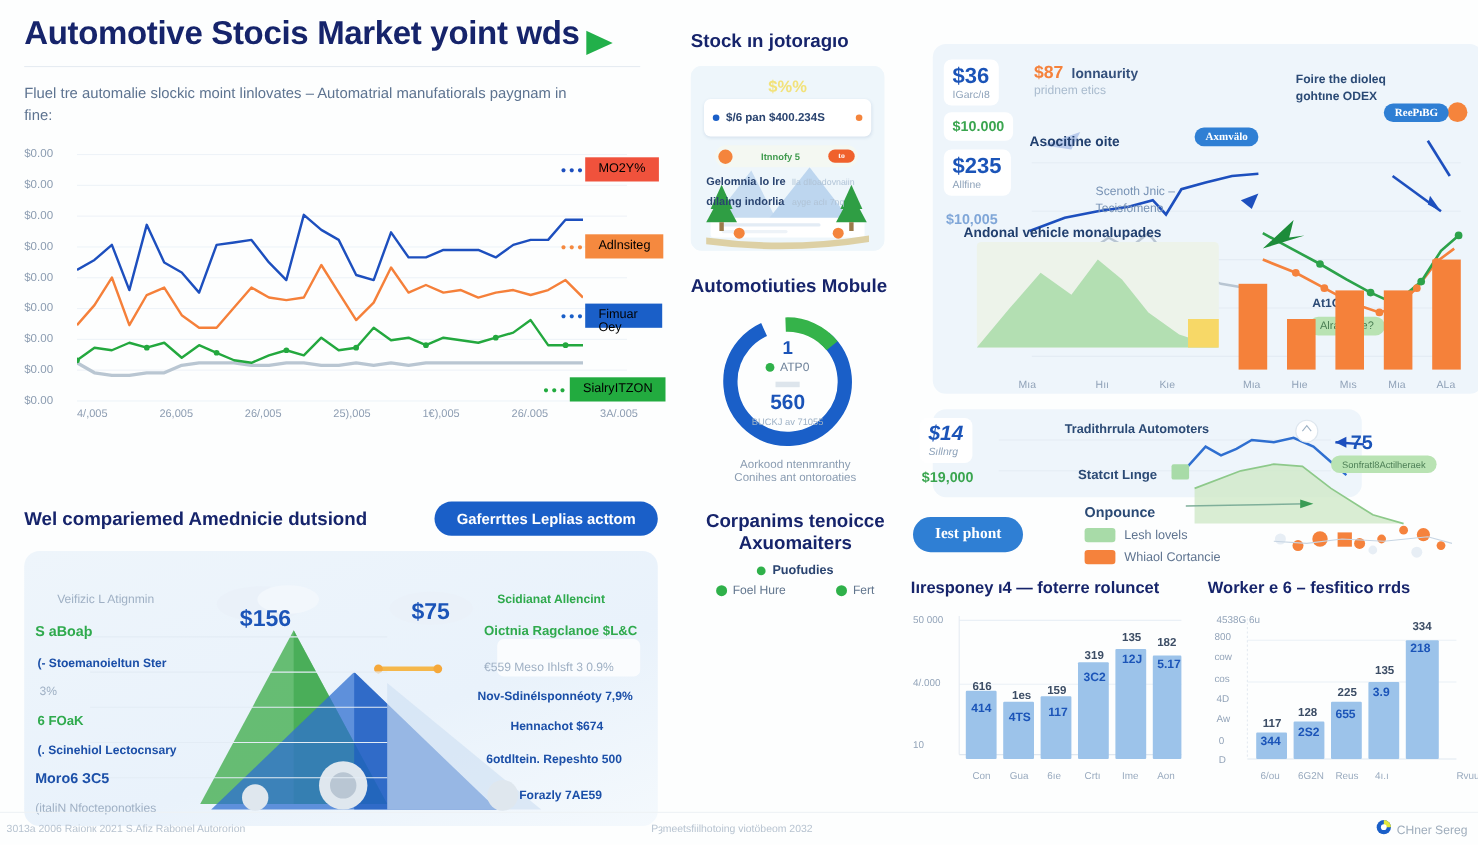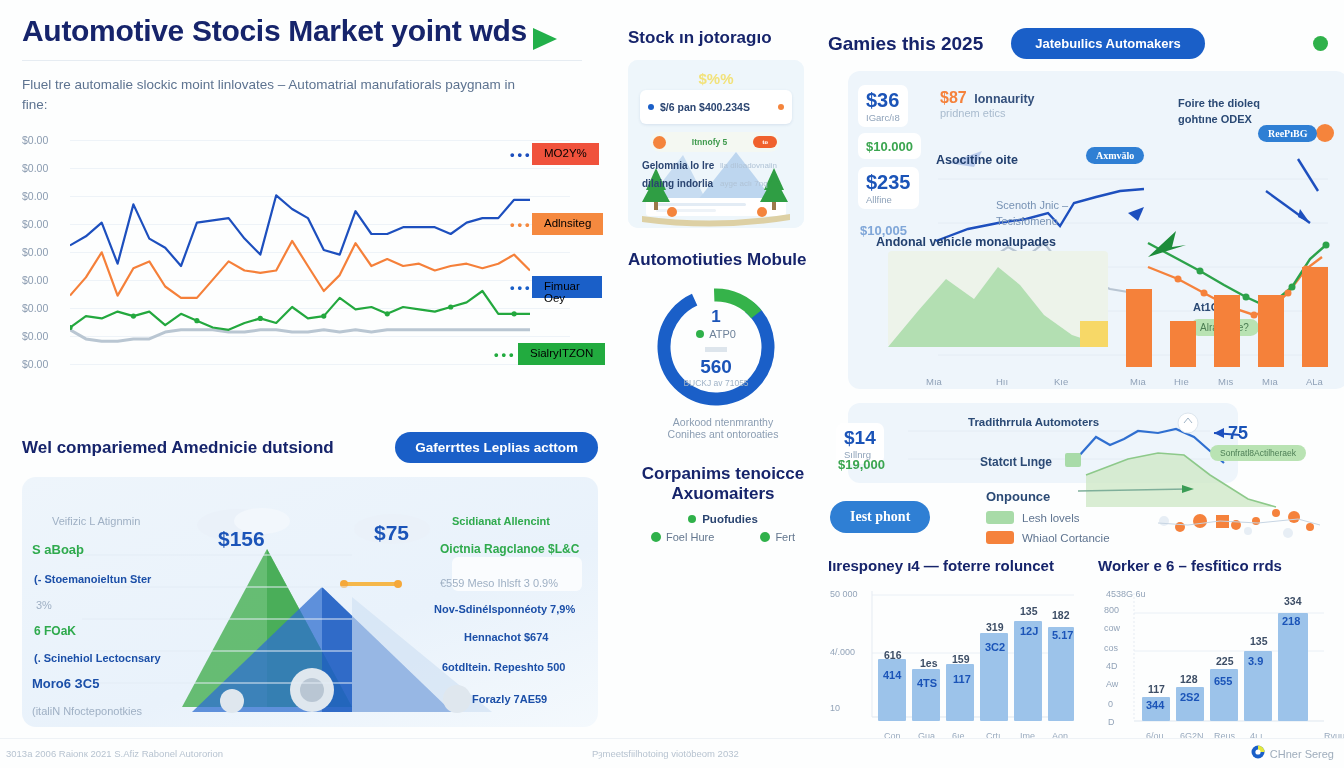--- a/index.html
+++ b/index.html
@@ -39,21 +39,21 @@
   .gridline { position: absolute; left: 48px; width: 500px; height: 1px; background: #eef3f8; }
   .xaxis { position: absolute; left: 48px; top: 243px; width: 510px;
            display: flex; justify-content: space-between; }
   .xlab { font-size: 10px; color: #8d9db2; }
   svg.plot { position: absolute; left: 48px; top: 0; }
 
   .legpill { position: absolute; font-size: 11.5px; padding: 4px 12px; height: 22px; }
   .dots { position: absolute; font-size: 13px; letter-spacing: 3px; font-weight: 700; }
 
   
-  .panel2 { position: absolute; left: 22px; top: 432px; width: 588px; }
+  .panel2 { position: absolute; left: 22px; top: 456px; width: 588px; }
   .panel2-head { display: flex; align-items: center; justify-content: space-between; width: 576px; }
   .btn-blue {
     background: #1a5fc8; color: #fff; font-size: 13.5px; font-weight: 700;
     border-radius: 999px; padding: 8px 20px; border: none; cursor: pointer;
   }
   .panel2-body {
     position: relative; margin-top: 14px; width: 576px; height: 250px;
     background: linear-gradient(160deg,#eef5fb 0%, #e9f2fb 60%, #f4f9fd 100%);
     border-radius: 14px; overflow: hidden;
   }
@@ -157,20 +157,29 @@
             <circle cx="190.3448275862069" cy="190.4" r="2.6" fill="#23a83e"></circle>
             <circle cx="253.79310344827587" cy="188.12" r="2.6" fill="#23a83e"></circle>
             <circle cx="317.2413793103448" cy="185.84" r="2.6" fill="#23a83e"></circle>
             <circle cx="380.6896551724138" cy="179" r="2.6" fill="#23a83e"></circle>
             <circle cx="444.1379310344828" cy="185.84" r="2.6" fill="#23a83e"></circle>
             <polyline points="0.0,167.6 15.9,149.4 31.7,124.3 47.6,167.6 63.4,140.2 79.3,133.4 95.2,158.5 111.0,169.9 126.9,169.9 142.8,151.6 158.6,133.4 174.5,142.5 190.3,144.8 206.2,142.5 222.1,112.9 237.9,138.0 253.8,163.0 269.7,147.1 285.5,115.2 301.4,138.0 317.2,131.1 333.1,138.0 349.0,135.7 364.8,142.5 380.7,138.0 396.6,135.7 412.4,140.2 428.3,135.7 444.1,126.6 460.0,142.5" fill="none" stroke="#f5803a" stroke-width="2.2" stroke-linejoin="round"></polyline>
             <polyline points="0.0,117.4 15.9,108.3 31.7,94.6 47.6,135.7 63.4,76.4 79.3,110.6 95.2,119.7 111.0,138.0 126.9,94.6 142.8,92.4 158.6,90.1 174.5,110.6 190.3,126.6 206.2,67.3 222.1,81.0 237.9,90.1 253.8,122.0 269.7,126.6 285.5,83.2 301.4,106.0 317.2,106.0 333.1,99.2 349.0,99.2 364.8,99.2 380.7,106.0 396.6,94.6 412.4,90.1 428.3,90.1 444.1,71.8 460.0,71.8" fill="none" stroke="#1d4fbe" stroke-width="2.2" stroke-linejoin="round"></polyline>
           </g>
       </svg>
 
+      <div class="xaxis">
+        <span class="xlab">4/,005</span>
+        <span class="xlab">26,005</span>
+        <span class="xlab">26/,005</span>
+        <span class="xlab">25),005</span>
+        <span class="xlab">1€),005</span>
+        <span class="xlab">26/.005</span>
+        <span class="xlab">3A/.005</span>
+      </div>
 
       <div class="dots" style="left:488px; top:19px; color:#1d4fbe;">•••</div>
       <div class="legpill" style="left:510px; top:15px; background:#f0523c;">MO2Y%</div>
 
       <div class="dots" style="left:488px; top:89px; color:#f5893f;">•••</div>
       <div class="legpill" style="left:510px; top:85px; background:#f5893f;">Adlnsiteg</div>
 
       <div class="dots" style="left:488px; top:152px; color:#1a5fc8;">•••</div>
       <div class="legpill" style="left:510px; top:148px; background:#1a5fc8;">Fimuar Oey</div>
 
@@ -315,25 +324,20 @@
         <span style="display:flex;align-items:center;gap:5px;">
           <span class="dot" style="width:10px;height:10px;background:#2fb14a"></span>
           <span style="font-size:11px;color:#62768e;">Fert</span>
         </span>
       </div>
     </div>
   </div>
 
   <div class="right-col">
 
-    <div style="display:flex;align-items:center;gap:28px;">
-      <div class="title-md" style="font-size:19px;">Gamies this 2025</div>
-      <button class="btn-blue" style="font-size:13px;padding:8px 24px;">Jatebuılics Automakers</button>
-      <span class="dot" style="width:15px;height:15px;background:#2fb14a;margin-left:auto;"></span>
-    </div>
 
     <div class="rpanel" style="margin-top:12px;width:500px;height:318px;">
       <svg width="500" height="318" style="position:absolute;left:0;top:0">
         <line x1="90" y1="108" x2="480" y2="108" stroke="#e4ecf4"></line>
         <line x1="90" y1="152" x2="480" y2="152" stroke="#e4ecf4"></line>
         <line x1="90" y1="196" x2="480" y2="196" stroke="#e4ecf4"></line>
         <line x1="90" y1="240" x2="480" y2="240" stroke="#e4ecf4"></line>
         <line x1="90" y1="284" x2="480" y2="284" stroke="#e4ecf4"></line>
 
         <polyline points="88,170 120,158 150,152 178,148 200,142 212,155 226,132 248,126 272,120 296,118" fill="none" stroke="#1d4fbe" stroke-width="2.4"></polyline>
@@ -438,21 +442,21 @@
           <circle cx="448" cy="110" r="4" fill="#f5823c"></circle>
           <circle cx="466" cy="114" r="6" fill="#f5823c"></circle>
           <circle cx="482" cy="124" r="4" fill="#f5823c"></circle>
           <circle cx="336" cy="118" r="5" fill="#e7eef5"></circle>
           <circle cx="420" cy="128" r="4" fill="#e7eef5"></circle>
           <circle cx="460" cy="130" r="5" fill="#e7eef5"></circle>
           <polyline points="330,120 360,122 392,118 430,120 470,116 492,122" fill="none" stroke="#c7d5e3" stroke-width="1"></polyline>
         </g>
       </svg>
 
-      <div style="position:absolute;left:8px;top:20px;" class="stat-chip">
+      <div style="position:absolute;left:8px;top:8px;font-style:italic;" class="stat-chip">
         <div class="stat-num" style="font-size:19px;">$14</div>
         <div class="stat-sub">Sıllnrg</div>
       </div>
       <div style="position:absolute;left:10px;top:54px;font-size:13px;color:#3aa54f;font-weight:700;">$19,000</div>
 
       <div style="position:absolute;left:140px;top:13px;font-size:11.5px;font-weight:700;color:#2b4a75;">Tradithrrula Automoters</div>
       <div style="position:absolute;left:152px;top:52px;font-size:12px;font-weight:700;color:#2b4a75;">Statcıt Lınge</div>
       <div style="position:absolute;left:237px;top:50px;width:16px;height:14px;background:#a8dba8;border-radius:2px;"></div>
       <div style="position:absolute;left:158px;top:86px;font-size:13px;font-weight:700;color:#2b4a75;">Onpounce</div>
 

